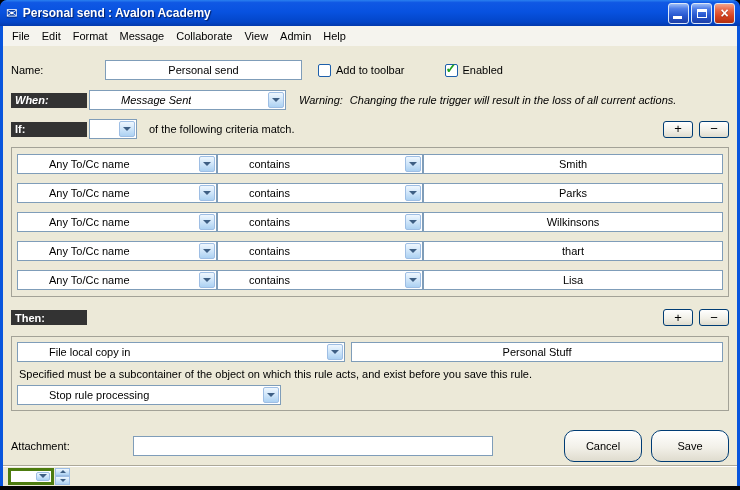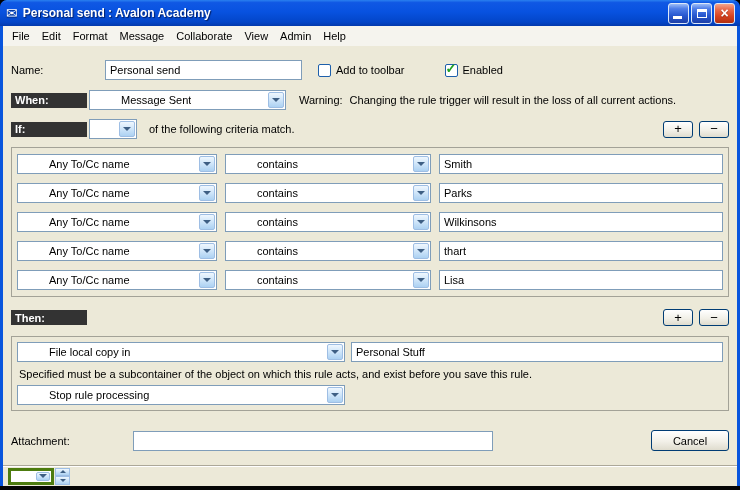--- a/index.html
+++ b/index.html
@@ -38,72 +38,72 @@
   .content { flex:1; padding:0 8px; overflow:hidden; }
   .row { display:flex; align-items:center; }
 
   .plain-label { width:94px; }
   .dark-label {
     width:76px; height:15px; background:#333; color:#fff; font-weight:bold;
     display:flex; align-items:center; padding-left:4px; margin-right:2px;
   }
 
   .tbox { height:20px; border:1px solid #7F9DB9; background:#fff; padding:0 4px;
-          font-family:"Liberation Sans",sans-serif; font-size:11px; color:#000; outline:none; }
+          font-family:"Liberation Sans",sans-serif; font-size:11px; color:#000; outline:none;text-align:center; }
 
   .combo { position:relative; height:20px; background:#fff; border:1px solid #7F9DB9;
            display:flex; align-items:center; padding:0 20px 0 4px; cursor:default; }
   .combo-text { white-space:nowrap; overflow:hidden;margin-left:27px; }
   .combo-btn { position:absolute; top:1px; right:1px; bottom:1px; width:16px;
                background:linear-gradient(180deg,#EFF7FE 0%,#D2E7FA 45%,#ACD1F2 100%);
                border:1px solid #9EBEE4; border-radius:2px; display:flex; align-items:center; justify-content:center; }
   .tri-down { width:0; height:0; border-left:4px solid transparent; border-right:4px solid transparent; border-top:4px solid #3E5F84; }
   .tri-up   { width:0; height:0; border-left:4px solid transparent; border-right:4px solid transparent; border-bottom:4px solid #3E5F84; }
 
   .checkbox { width:13px; height:13px; background:#fff; border:1px solid #1D5FAB; border-radius:2px;
               display:inline-flex; align-items:center; justify-content:center; margin-right:5px; flex:none; }
   .check { color:#21A121; font-size:13px; font-weight:bold; line-height:1; margin-top:-3px; }
 
   .xp-btn { border:1px solid #003C74; border-radius:3px;
             background:linear-gradient(180deg,#FFFFFF 0%,#F2F0E8 55%,#DFDCCE 100%);
             display:flex; align-items:center; justify-content:center; cursor:default;
             font-family:"Liberation Sans",sans-serif; font-size:11px; }
   .mini { width:30px; height:17px; font-size:13px; padding-bottom:1px; margin-left:6px; }
-  .btn  { width:78px; height:21px; }
+  .btn  { width:78px; height:32px;border-radius:10px; }
 
   .name-row { margin-top:14px; }
   .name-input { width:197px; }
   .cb1 { margin-left:16px; }
   .cb2 { margin-left:40px; }
 
-  .when-row { margin-top:10px; }
+  .when-row { margin-top:10px;font-style:italic; }
   .w197 { width:197px; }
   .warning-wrap { margin-left:13px; white-space:nowrap; }
   .warning-label { margin-right:7px; }
 
   .if-row { margin-top:9px; }
   .w66 { width:48px;text-decoration:underline; }
   .if-suffix { margin-left:12px; }
   .btn-pair { margin-left:auto; display:flex; }
 
   .groupbox { border:1px solid #A3A297; background:#ECE9D8; }
   .criteria-box { margin-top:8px; padding:6px 5px; }
-  .crit-row { display:flex; align-items:center; gap:8px; margin-bottom:9px; }
+  .crit-row { display:flex; align-items:center; margin-bottom:9px; }
   .crit-row:last-child { margin-bottom:0; }
   .crit-field { width:200px; flex:none; }
   .crit-op { width:206px; flex:none; }
   .crit-value { flex:1; }
 
   .then-row { margin-top:12px; }
   .then-group { margin-top:10px; padding:5px; }
   .tg-row1 { display:flex; align-items:center; gap:6px; }
   .tg-action { width:328px; flex:none; }
   .tg-target { flex:1; }
   .tg-note { margin:6px 0 5px 2px; }
-  .w328 { width:328px; }
+  .w328 { width:264px; }
 
   .attachment-row { margin-top:19px;gap:28px; }
   .attach-input { width:360px; }
   .action-buttons { margin-left:auto; display:flex; gap:9px; }
 
   .statusbar { height:21px; display:flex; align-items:center; padding-left:5px;
                border-top:1px solid #ACA899; box-shadow:inset 0 1px 0 #FFFFFF; background:#ECE9D8; }
   .zoom-combo { position:relative; width:46px; height:17px; background:#fff; border:3px solid #4d7c0f;
                 display:flex; align-items:center; padding:0 16px 0 3px; }
   .zoom-combo .combo-btn { width:14px; }
@@ -296,20 +296,21 @@
               <i class="tri-down"></i>
             </span>
         </div>
       </div>
 
       <div class="row attachment-row">
         <span class="plain-label">Attachment:</span>
         <input class="tbox attach-input" value="" style="">
         <span class="action-buttons">
           <span class="xp-btn btn">Cancel</span>
+          <span class="xp-btn btn">Save</span>
         </span>
       </div>
 
     </div>
 
     <div class="statusbar">
       <div class="zoom-combo">
         <span class="combo-text">100%</span>
         <span class="combo-btn">
             <i class="tri-down"></i>

